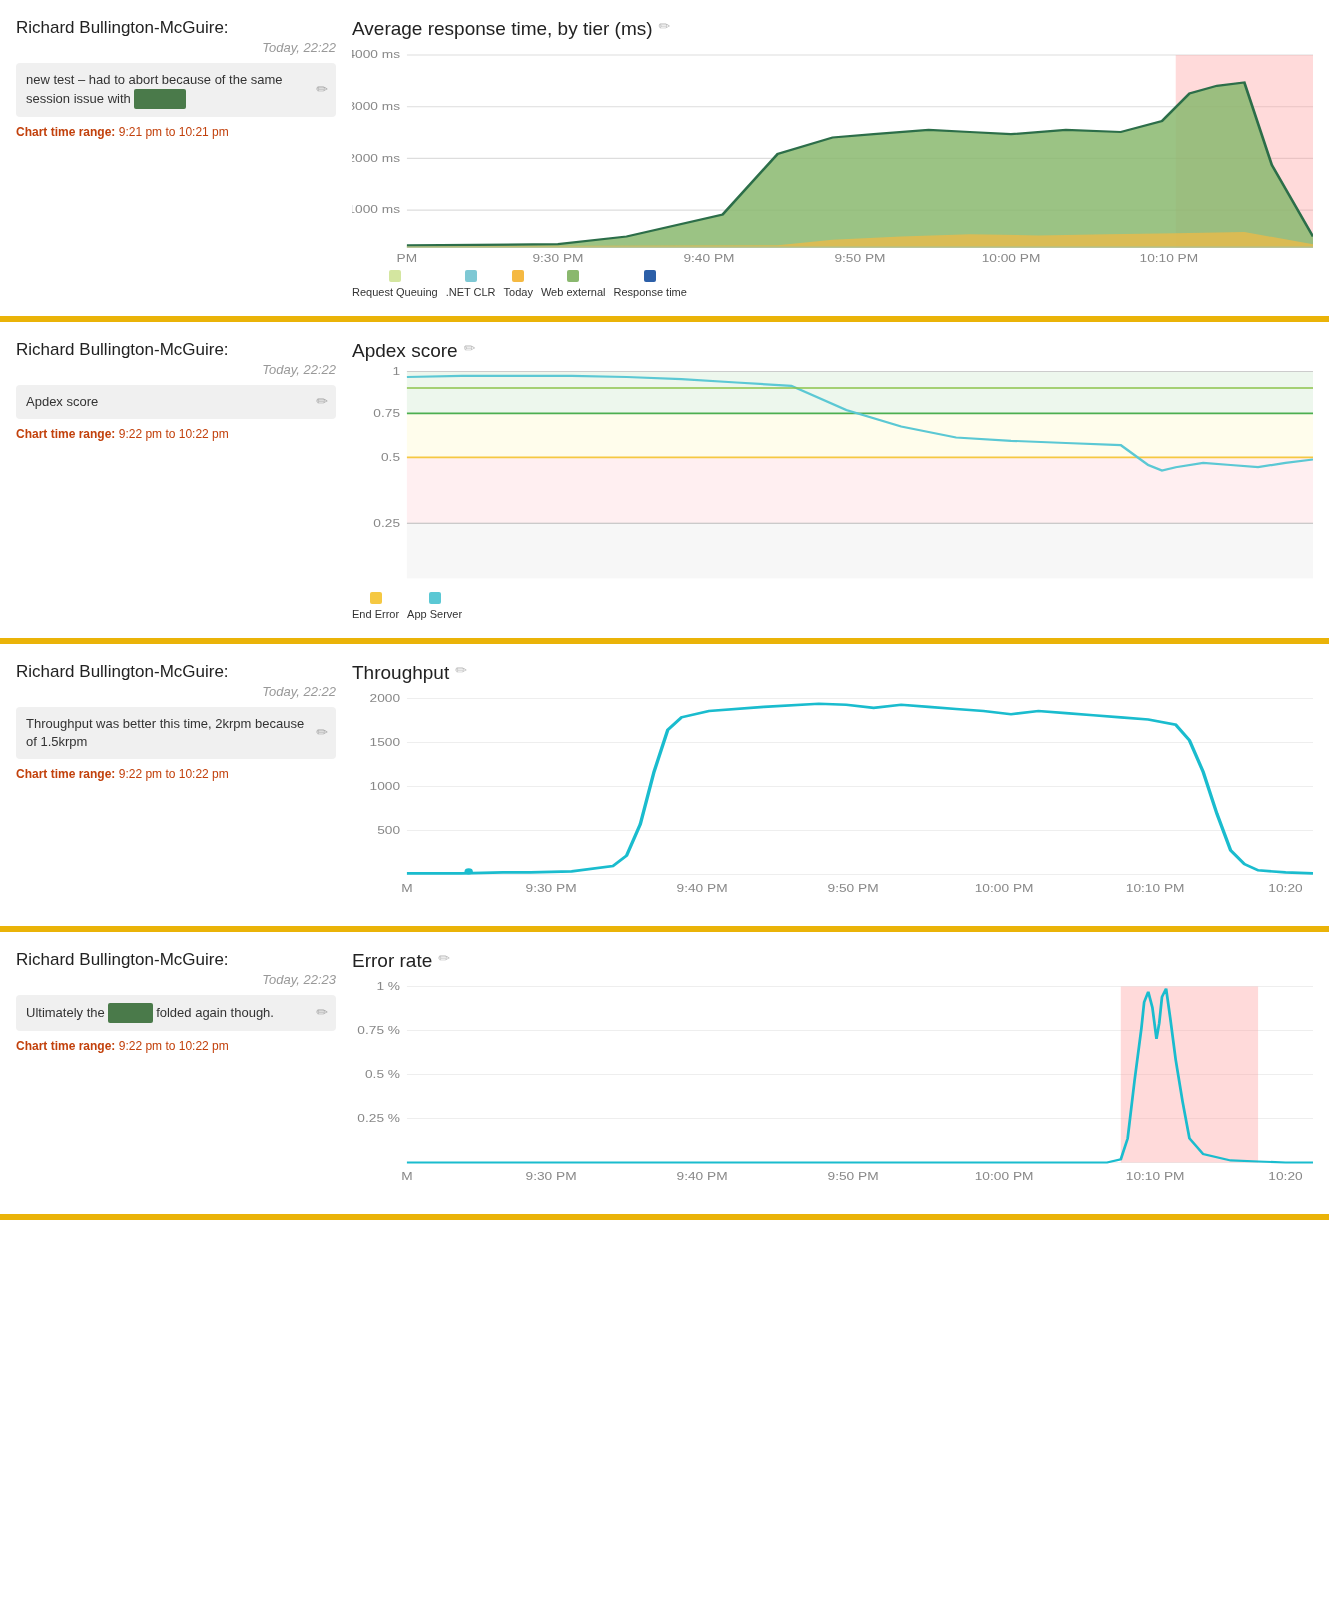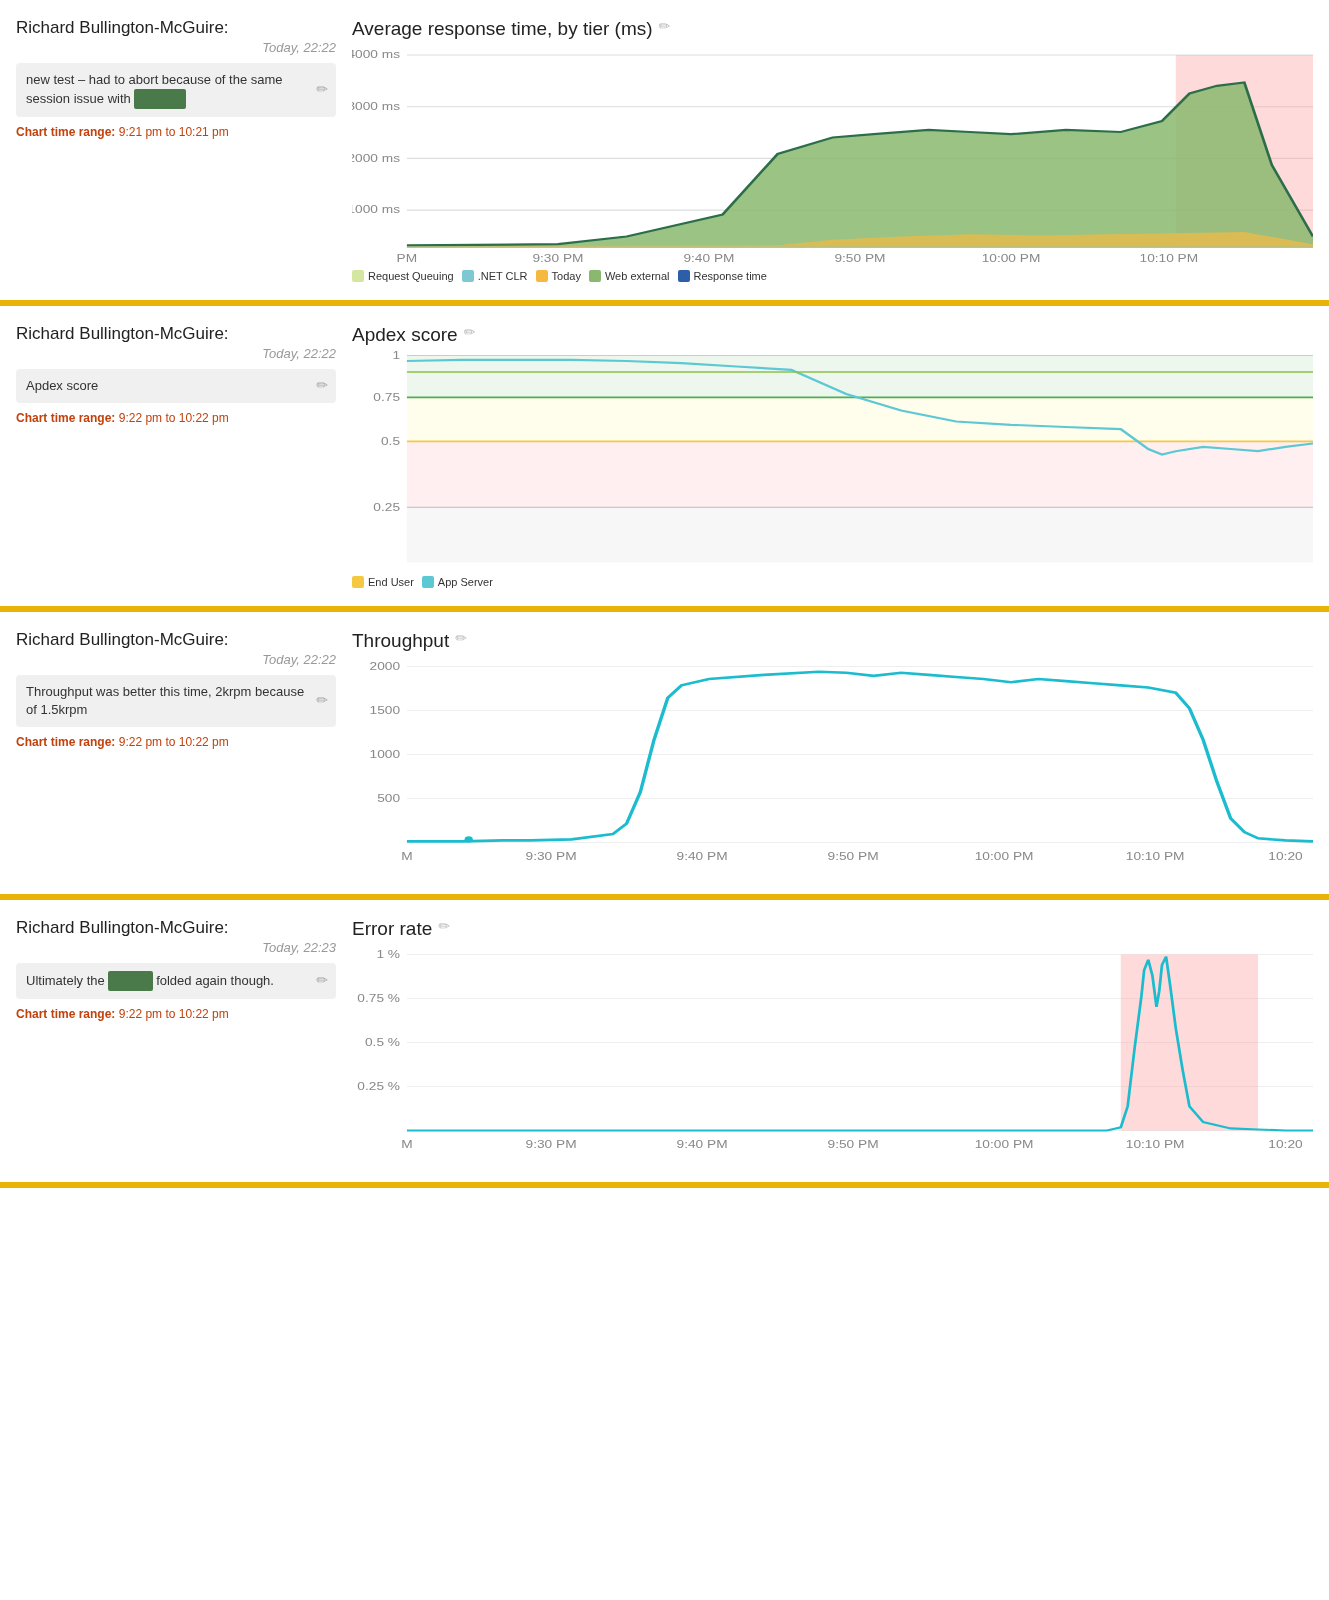--- a/index.html
+++ b/index.html
@@ -97,20 +97,21 @@
       display: flex;
       gap: 8px;
       margin-top: 6px;
       flex-wrap: wrap;
     }
     .legend-item {
       display: flex;
       align-items: center;
       gap: 4px;
       font-size: 11px;
+      flex-direction: column;
     }
     .legend-dot {
       width: 12px;
       height: 12px;
       border-radius: 2px;
       flex-shrink: 0;
     }
     .y-label {
       font-size: 10px;
       fill: #888;
@@ -241,21 +242,21 @@
         <text x="35" y="146" class="y-label" text-anchor="end">0.25</text>
 
         <polyline points="40,10 80,9 120,9 160,9 200,10 240,12 280,15 320,18 360,40 400,55 440,65 480,68 520,70 560,72 580,90 590,95 600,92 620,88 640,90 660,92 680,88 700,85" fill="none" stroke="#5bc8d4" stroke-width="2"></polyline>
 
         <line x1="40" y1="20" x2="700" y2="20" stroke="#8bc34a" stroke-width="1.5" stroke-dasharray="none"></line>
       </svg>
     </div>
     <div class="legend">
       <div class="legend-item">
         <div class="legend-dot" style="background:#f5c842;"></div>
-        <span>End User</span>
+        <span>End Error</span>
       </div>
       <div class="legend-item">
         <div class="legend-dot" style="background:#5bc8d4;"></div>
         <span>App Server</span>
       </div>
     </div>
   </div>
 </div>
 
 <div class="section">

